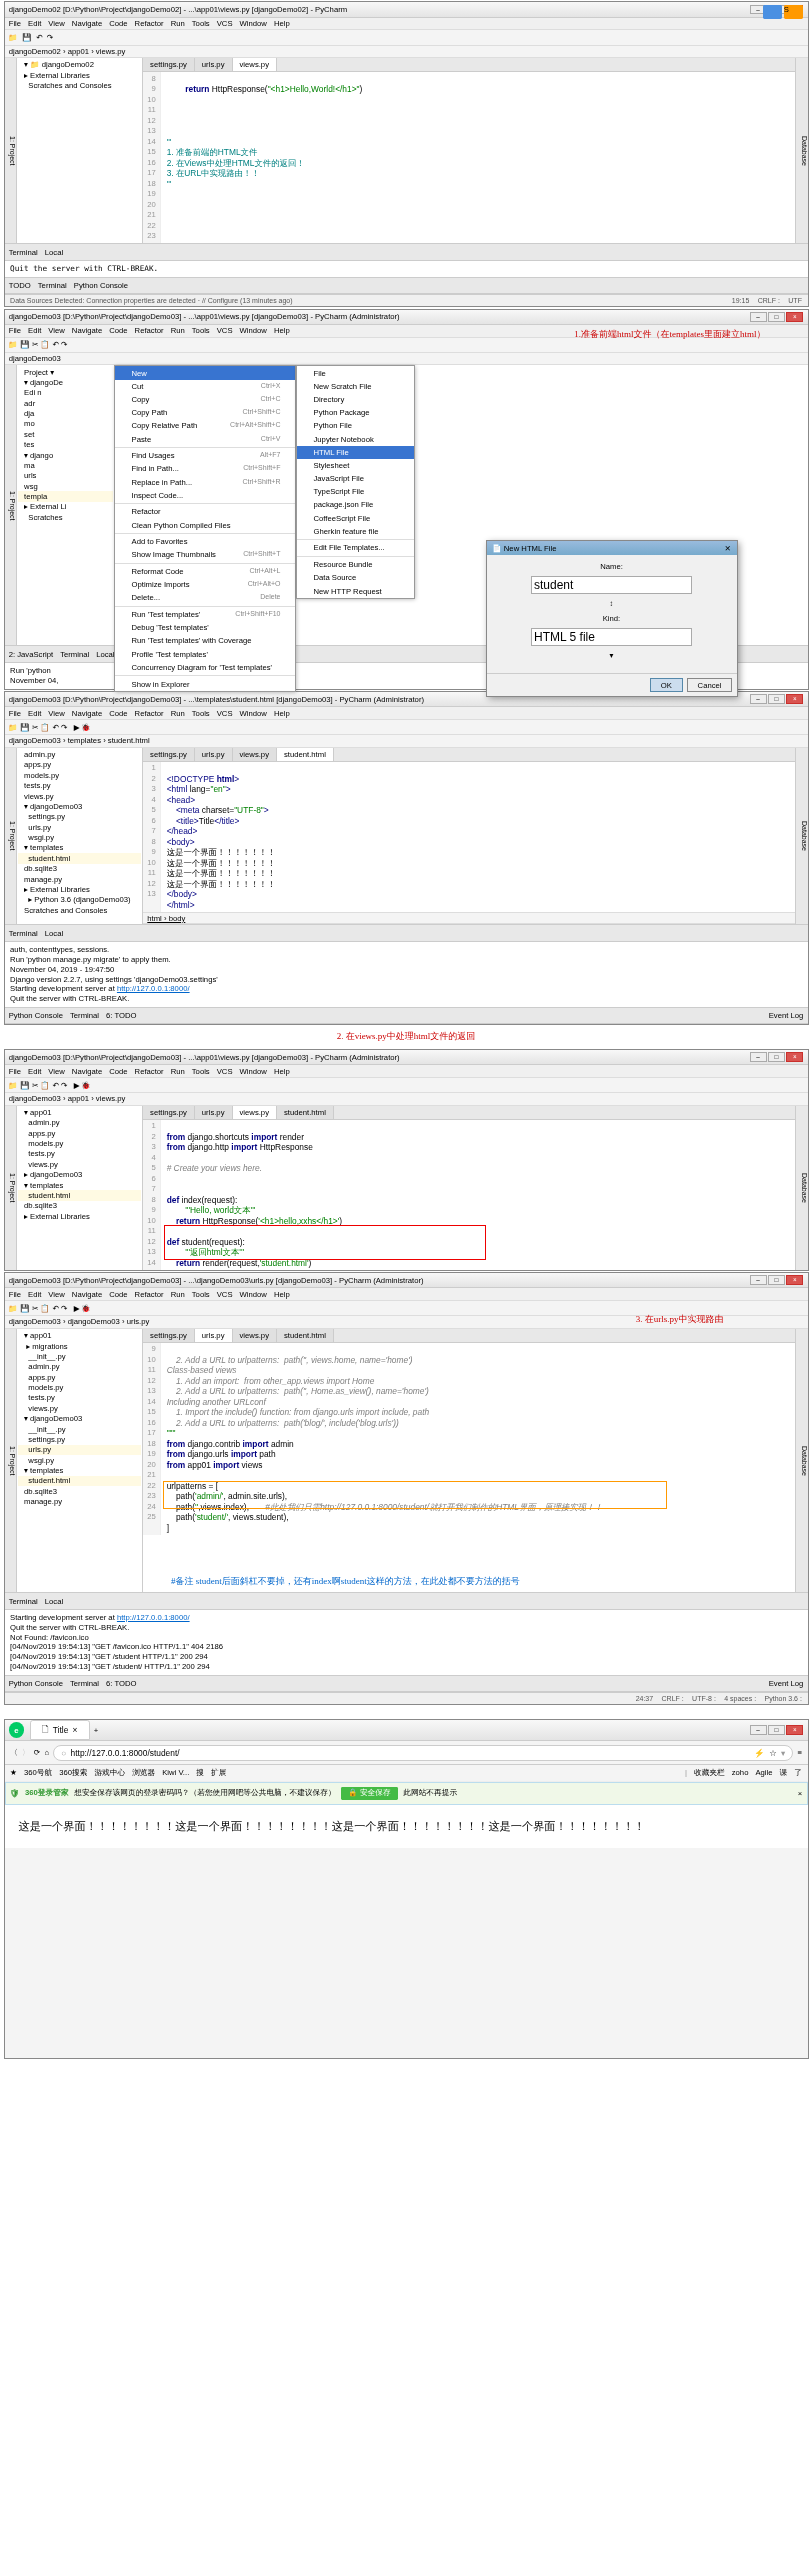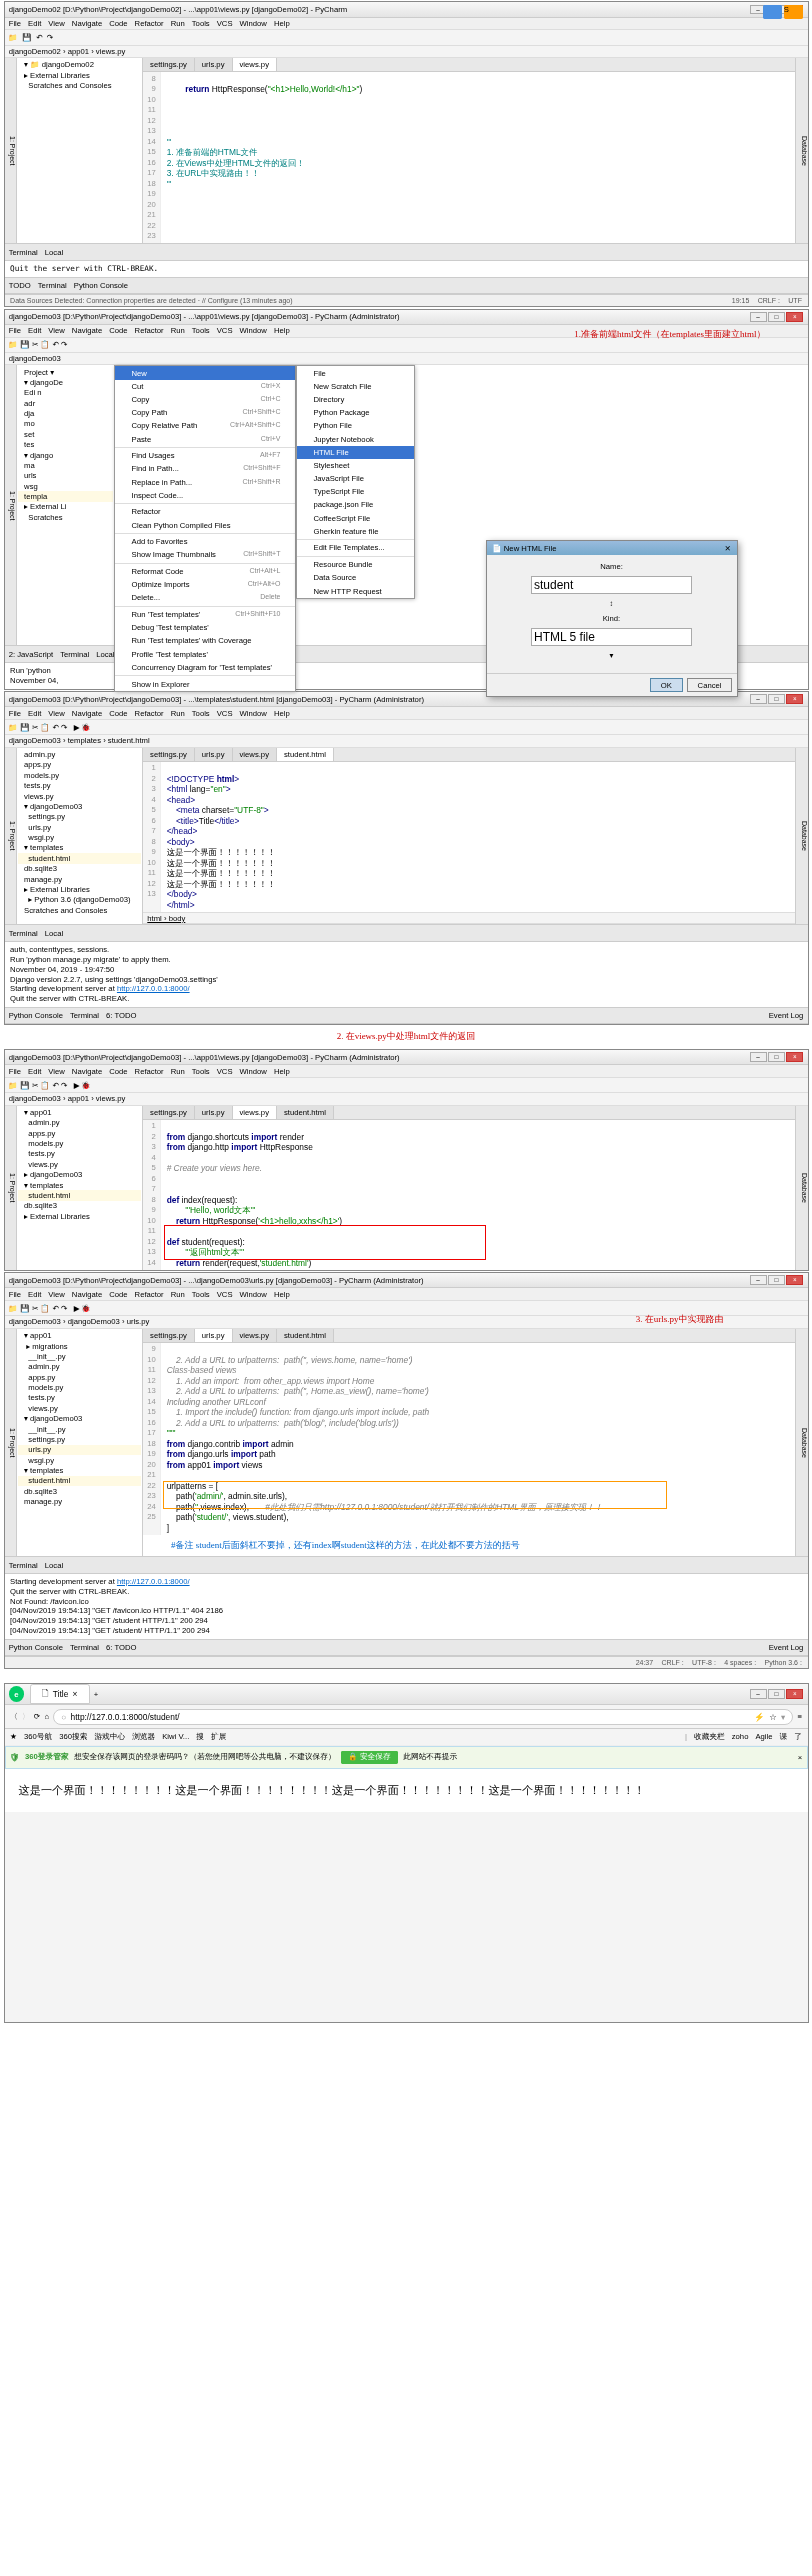--- a/index.html
+++ b/index.html
@@ -705,21 +705,21 @@
 <span class="kw">from</span> app01 <span class="kw">import</span> views
 
 urlpatterns = [
     path(<span class="str">'admin/'</span>, admin.site.urls),
     path(<span class="str">''</span>,views.index),   <span class="cmt">    #此处我们只需http://127.0.0.1:8000/student/就打开我们制作的HTML界面，原理接实现！！</span>
     path(<span class="str">'student/'</span>, views.student),
 ]
 </div>
         <div class="highlight-box" style="left:19.6px; top:138px; width:504px; height:28px; border-color:#f90;"></div>
       </div>
-      <div style="padding:4.2px 28px;" class="ann-blue">#备注 student后面斜杠不要掉，还有index啊student这样的方法，在此处都不要方法的括号</div>
+      <div style="padding:4.2px 28px;margin-top:36px;" class="ann-blue">#备注 student后面斜杠不要掉，还有index啊student这样的方法，在此处都不要方法的括号</div>
     </div>
     <div class="side-db">Database</div>
   </div>
   <div class="terminal-bar">
       <span>Terminal</span>
       <span>Local</span>
     </div>
   <div class="terminal-text">
     <div>Starting development server at <span style="color:#06c;text-decoration:underline">http://127.0.0.1:8000/</span></div>
     <div>Quit the server with CTRL-BREAK.</div>

